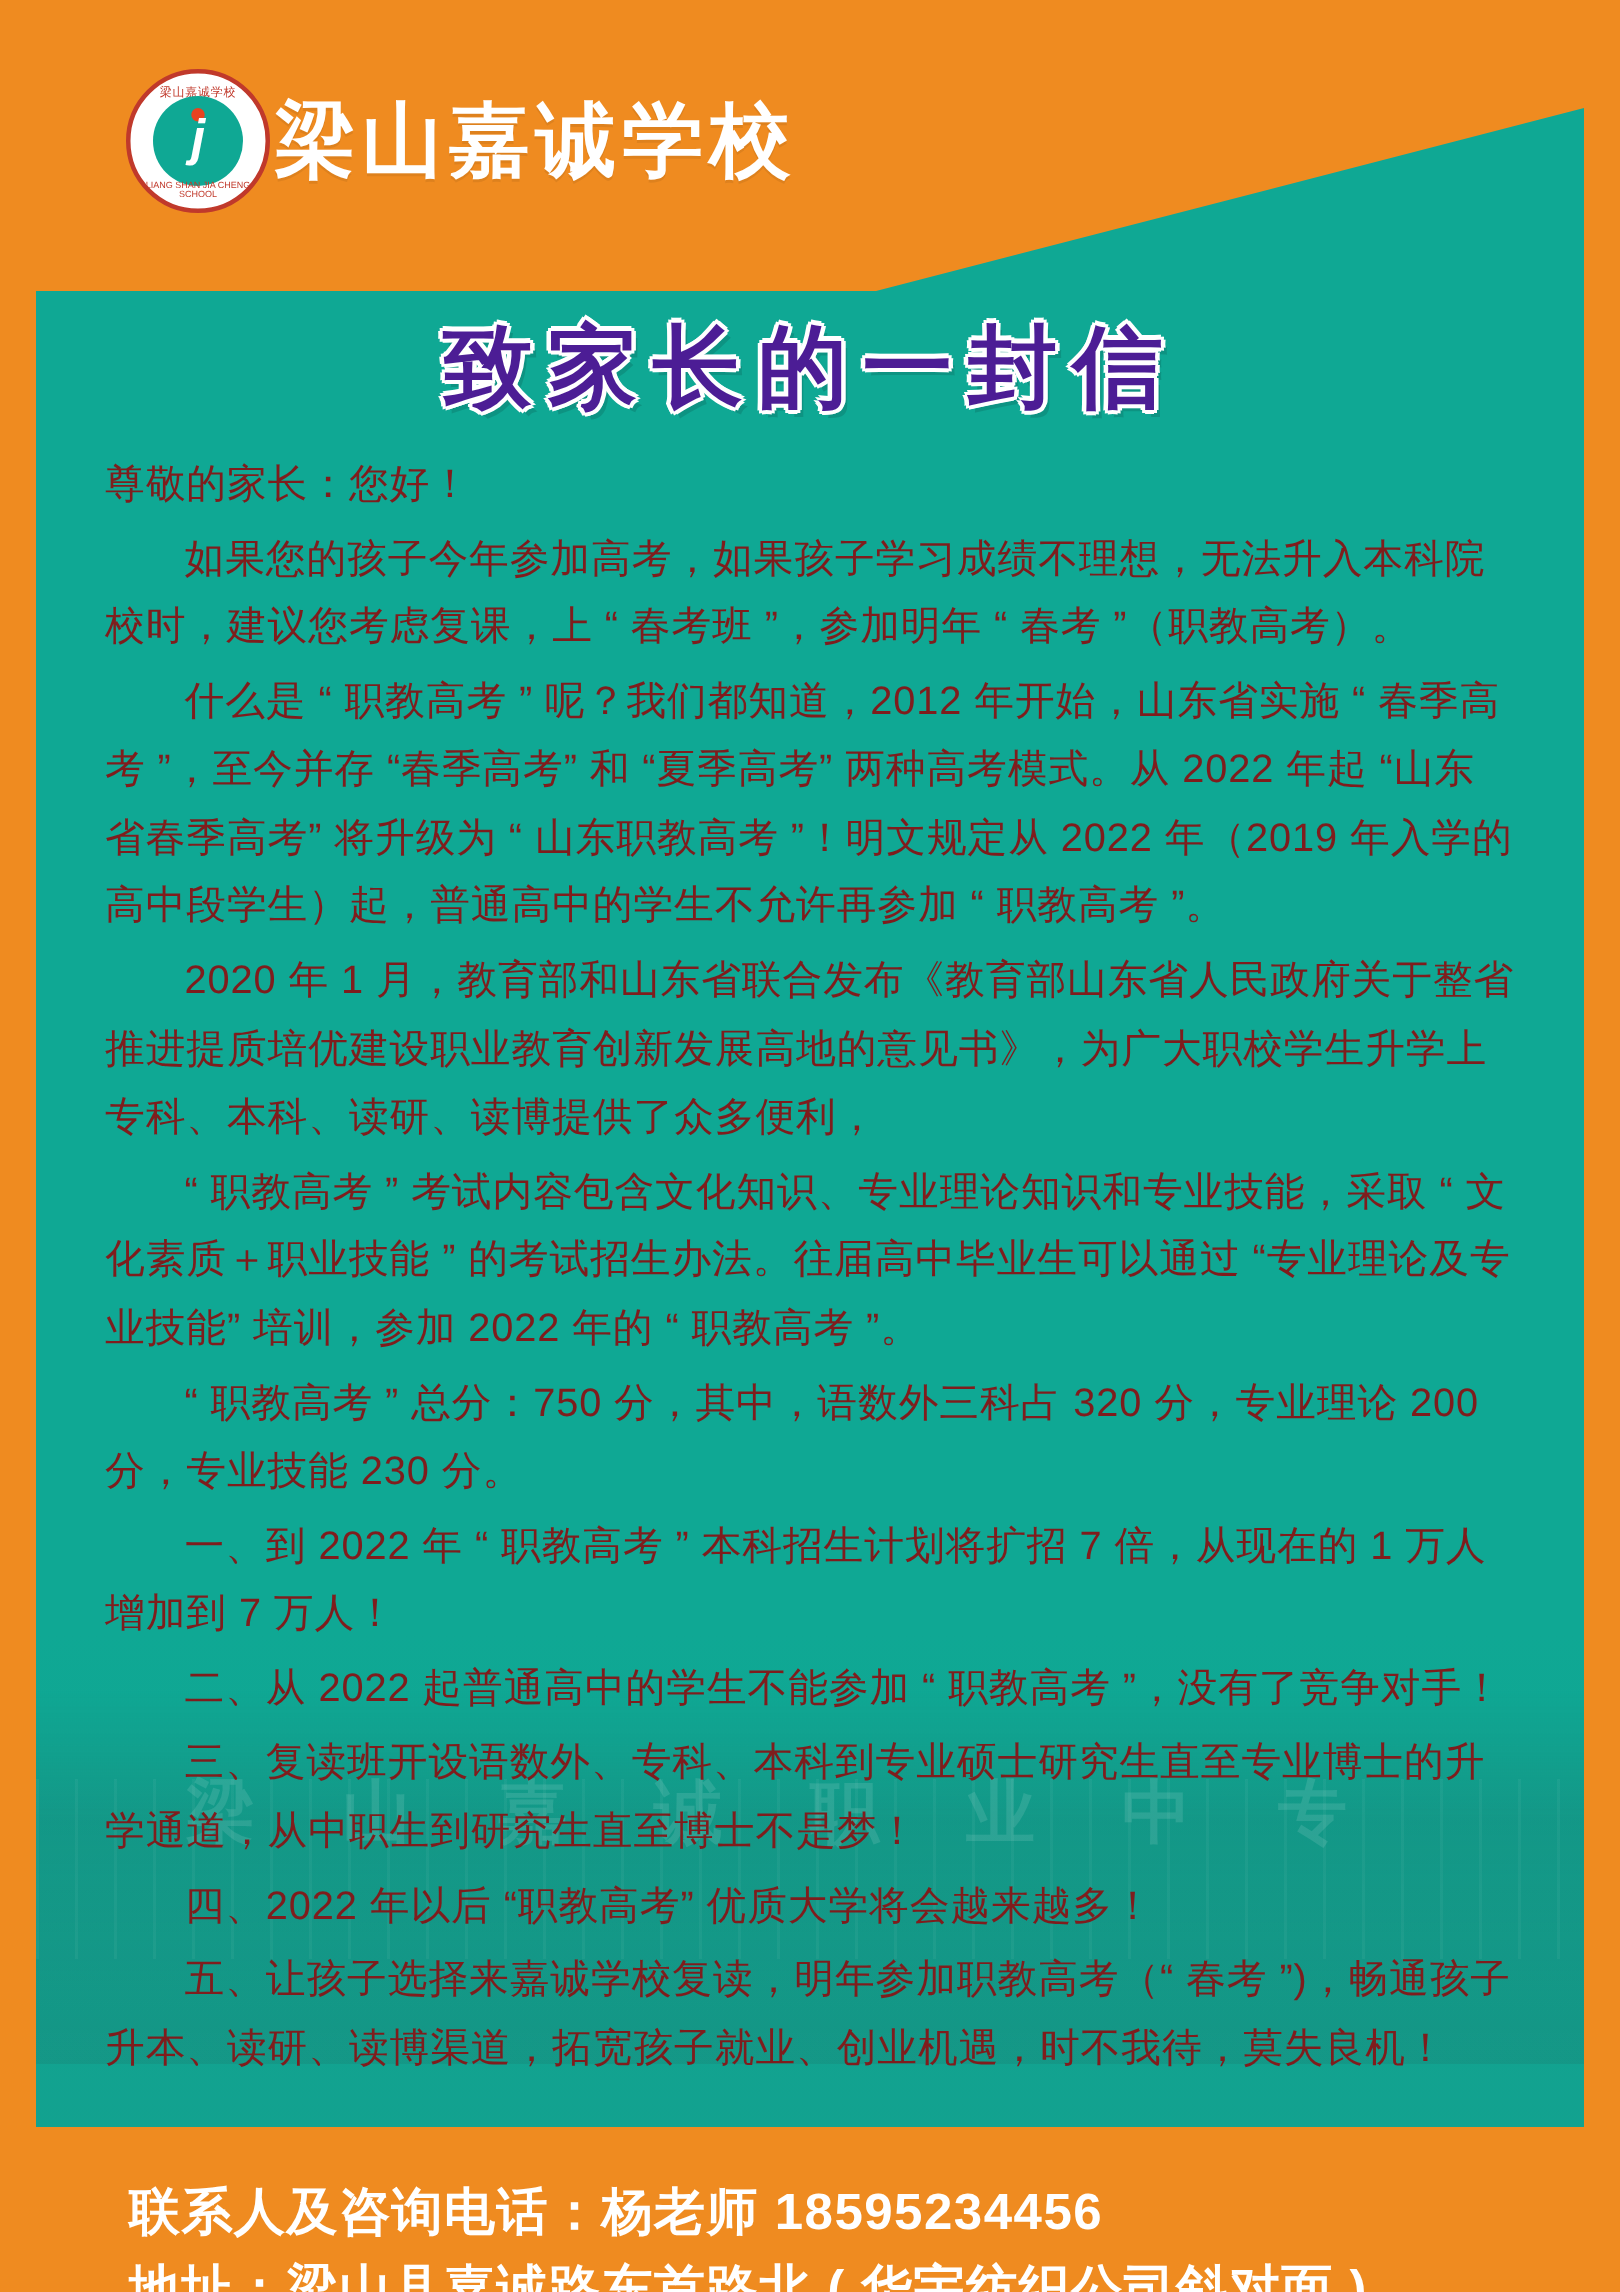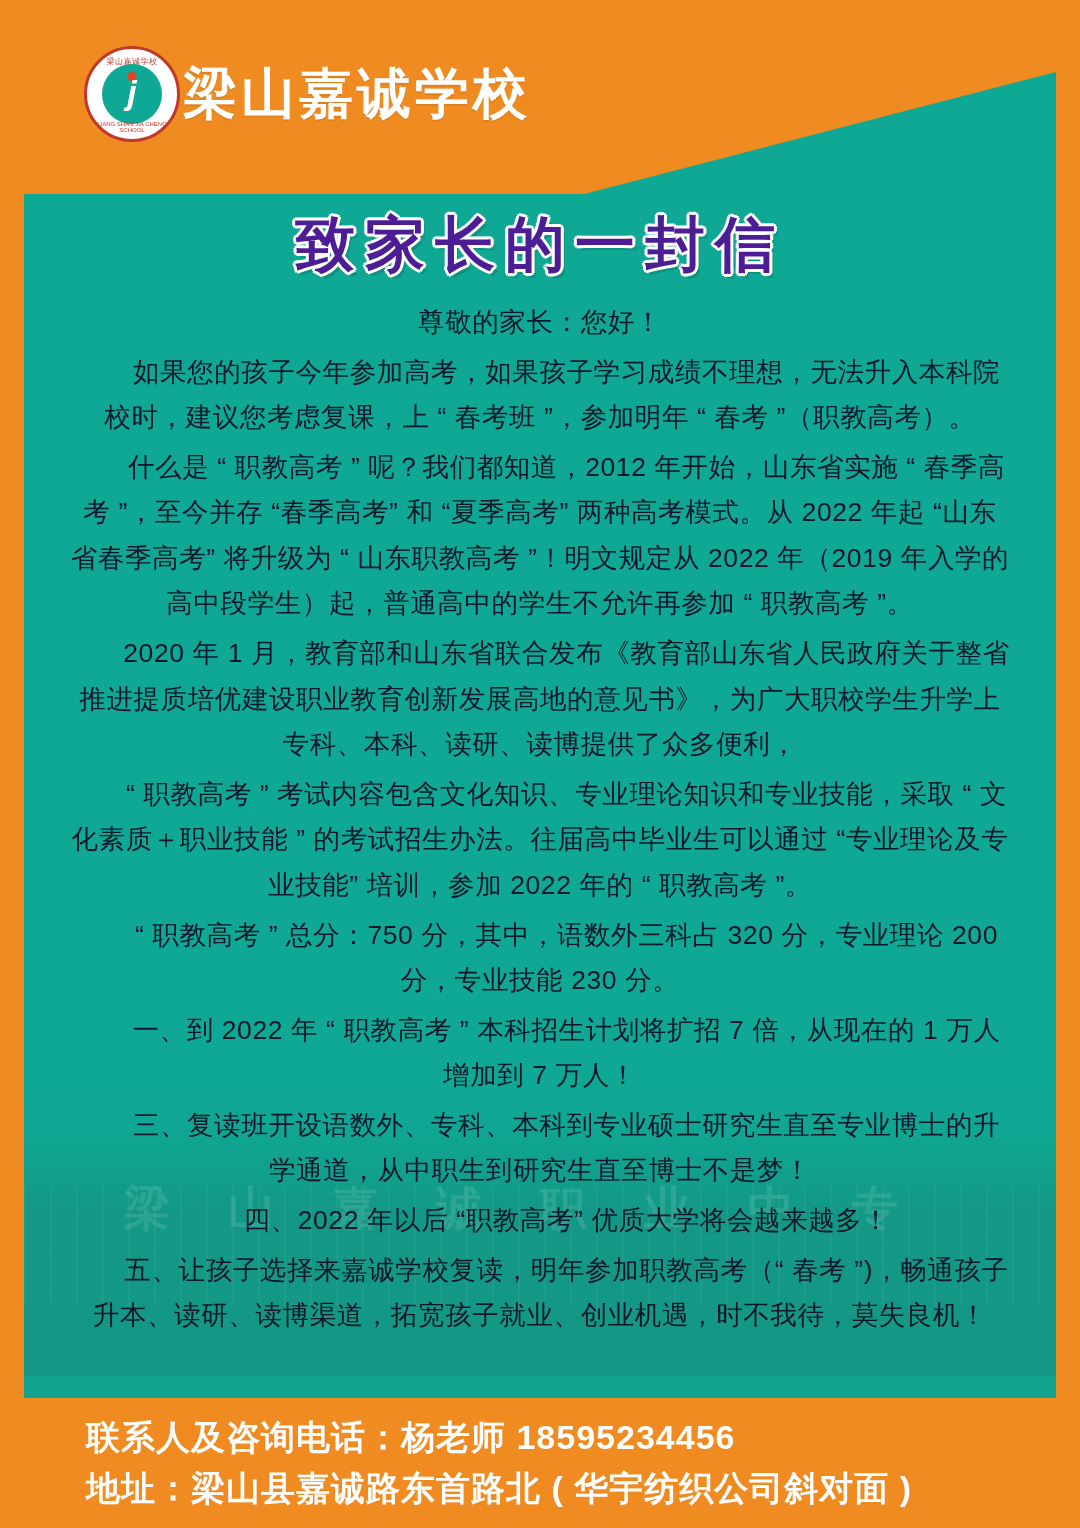--- a/index.html
+++ b/index.html
@@ -158,44 +158,43 @@
       2px 2px 0 #ffffff, -2px 2px 0 #ffffff, 2px -2px 0 #ffffff, -2px -2px 0 #ffffff,
       4px 5px 0 rgba(0,0,0,0.12);
   }
 
   
   .letter {
     position: absolute;
     left: 70px;
     top: 300px;
     width: 940px;
-    color: #0f172a;
+    color: #7f1d1d;
     font-size: 26.5px;
     line-height: 1.72;
     letter-spacing: .6px;
-    text-align: center;
   }
   .letter p {
     margin: 0 0 4px 0;
     text-indent: 2em;
   }
   .letter p.no-indent {
     text-indent: 0;
   }
 
   
   .footer {
     position: absolute;
     left: 0;
     bottom: 0;
     width: 1080px;
-    height: 130px;
+    height: 110px;
     background: #ef8b20;
     color: #ffffff;
-    padding: 14px 0 0 0;
+    padding: 32px 0 0 0;
     box-sizing: border-box;
   }
   .footer .line {
     font-size: 34px;
     font-weight: 700;
     letter-spacing: 1px;
     padding-left: 86px;
     line-height: 1.5;
     white-space: nowrap;
   }
@@ -229,20 +228,21 @@
   <div class="title">致家长的一封信</div>
 
   <div class="letter">
     <p class="no-indent">尊敬的家长：您好！</p>
     <p>如果您的孩子今年参加高考，如果孩子学习成绩不理想，无法升入本科院校时，建议您考虑复课，上 “ 春考班 ”，参加明年 “ 春考 ”（职教高考）。</p>
     <p>什么是 “ 职教高考 ” 呢？我们都知道，2012 年开始，山东省实施 “ 春季高考 ”，至今并存 “春季高考” 和 “夏季高考” 两种高考模式。从 2022 年起 “山东省春季高考” 将升级为 “ 山东职教高考 ”！明文规定从 2022 年（2019 年入学的高中段学生）起，普通高中的学生不允许再参加 “ 职教高考 ”。</p>
     <p>2020 年 1 月，教育部和山东省联合发布《教育部山东省人民政府关于整省推进提质培优建设职业教育创新发展高地的意见书》，为广大职校学生升学上专科、本科、读研、读博提供了众多便利，</p>
     <p>“ 职教高考 ” 考试内容包含文化知识、专业理论知识和专业技能，采取 “ 文化素质＋职业技能 ” 的考试招生办法。往届高中毕业生可以通过 “专业理论及专业技能” 培训，参加 2022 年的 “ 职教高考 ”。</p>
     <p>“ 职教高考 ” 总分：750 分，其中，语数外三科占 320 分，专业理论 200 分，专业技能 230 分。</p>
     <p>一、到 2022 年 “ 职教高考 ” 本科招生计划将扩招 7 倍，从现在的 1 万人增加到 7 万人！</p>
+    <p>二、从 2022 起普通高中的学生不能参加 “ 职教高考 ”，没有了竞争对手！</p>
     <p>三、复读班开设语数外、专科、本科到专业硕士研究生直至专业博士的升学通道，从中职生到研究生直至博士不是梦！</p>
     <p>四、2022 年以后 “职教高考” 优质大学将会越来越多！</p>
     <p>五、让孩子选择来嘉诚学校复读，明年参加职教高考（“ 春考 ”)，畅通孩子升本、读研、读博渠道，拓宽孩子就业、创业机遇，时不我待，莫失良机！</p>
   </div>
 
   <div class="footer">
     <div class="line">联系人及咨询电话：杨老师 18595234456</div>
     <div class="line">地址：梁山县嘉诚路东首路北 ( 华宇纺织公司斜对面 )</div>
   </div>
 

